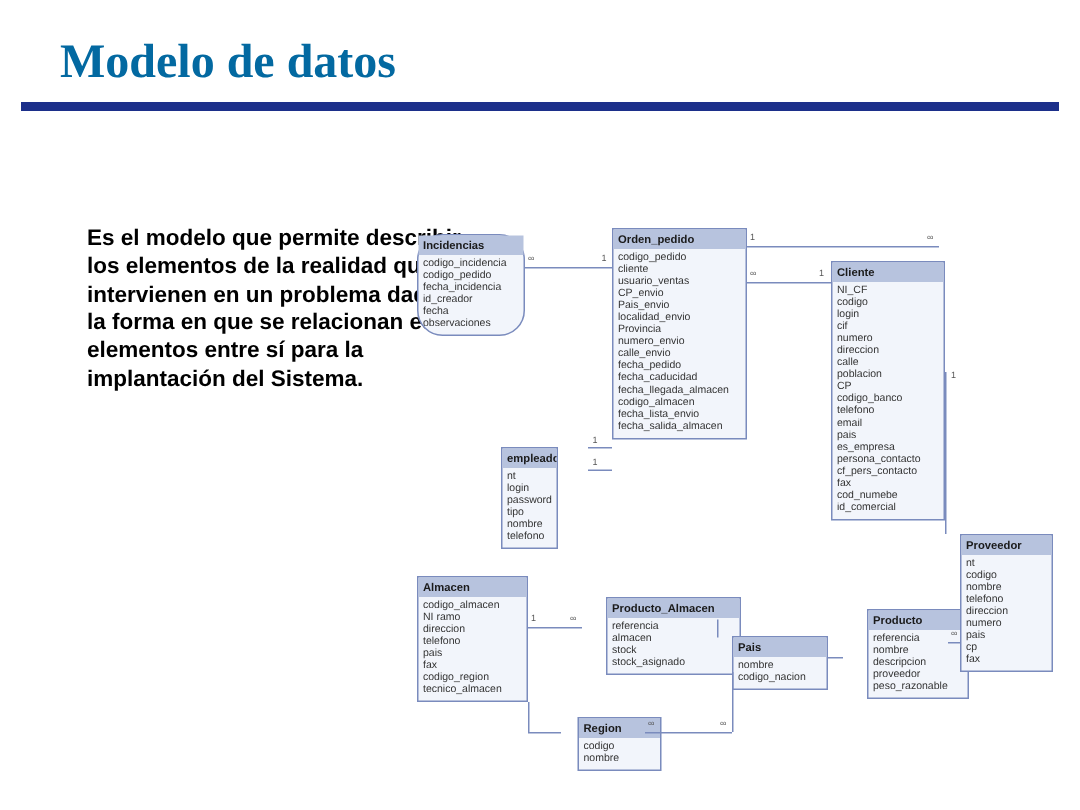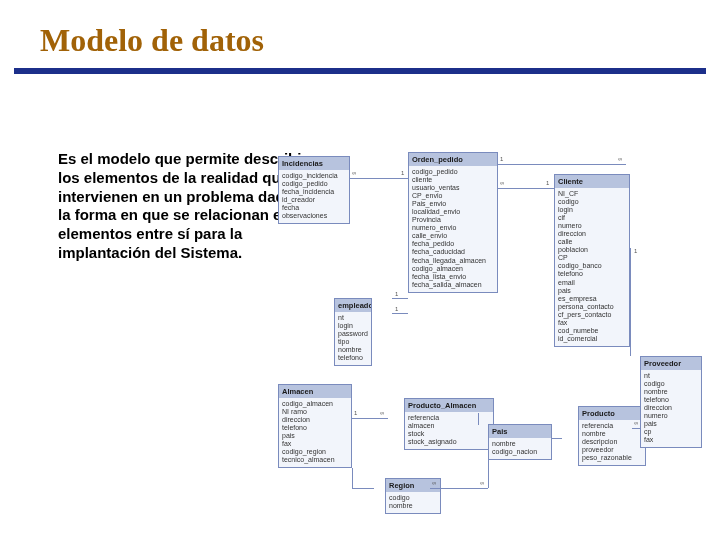--- a/index.html
+++ b/index.html
@@ -1,37 +1,37 @@
 <!DOCTYPE html>
 <html><head>
 <meta charset="utf-8">
 <style>
   * { box-sizing: border-box; margin: 0; padding: 0; }
   body { width: 720px; height: 540px; background: #fff; font-family: Arial, sans-serif; position: relative; overflow: hidden; }
-  .title { position: absolute; left: 40px; top: 22px; font-family: "Times New Roman", serif; font-size: 32px; font-weight: bold; color: #a16207; }
+  .title { position: absolute; left: 40px; top: 22px; font-family: "Times New Roman", serif; font-size: 32px; font-weight: bold; color: #0369a1; }
   .rule { position: absolute; left: 14px; top: 68px; width: 692px; height: 6px; background: #1c2f8a; }
   .desc { position: absolute; left: 10px; top: 150px; width: 250px; font-size: 15px; font-weight: bold; line-height: 1.25; color: #000; margin-left: 48px; }
   .diagram { position: absolute; left: 270px; top: 148px; width: 440px; height: 380px; }
   .entity { position: absolute; border: 1px solid #7a8bbd; background: #f2f5fb; font-size: 7px; color: #333; }
   .entity .hdr { background: #b7c3de; padding: 2px 3px; font-weight: bold; font-size: 7.5px; color: #1a1a1a; white-space: nowrap; overflow: hidden; }
   .entity .flds { padding: 2px 3px 3px 3px; }
   .entity .fld { white-space: nowrap; overflow: hidden; line-height: 1.15; }
   .rel { position: absolute; background: #7a8bbd; }
   .card { position: absolute; font-size: 6px; color: #555; }
 </style>
 </head>
 <body>
 
 <div class="title">Modelo de datos</div>
 <div class="rule"></div>
 <div class="desc">Es el modelo que permite describir los elementos de la realidad que intervienen en un problema dado y la forma en que se relacionan esos elementos entre sí para la implantación del Sistema.</div>
 
 <div class="diagram">
 
-  <div class="entity" style="left:8px; top:8px; width:72px;">
+  <div class="entity" style="left:8px; top:8px; width:72px;border-radius:17px;">
     <div class="hdr">Incidencias</div>
     <div class="flds">
       <div class="fld">codigo_incidencia</div>
       <div class="fld">codigo_pedido</div>
       <div class="fld">fecha_incidencia</div>
       <div class="fld">id_creador</div>
       <div class="fld">fecha</div>
       <div class="fld">observaciones</div>
     </div>
   </div>

